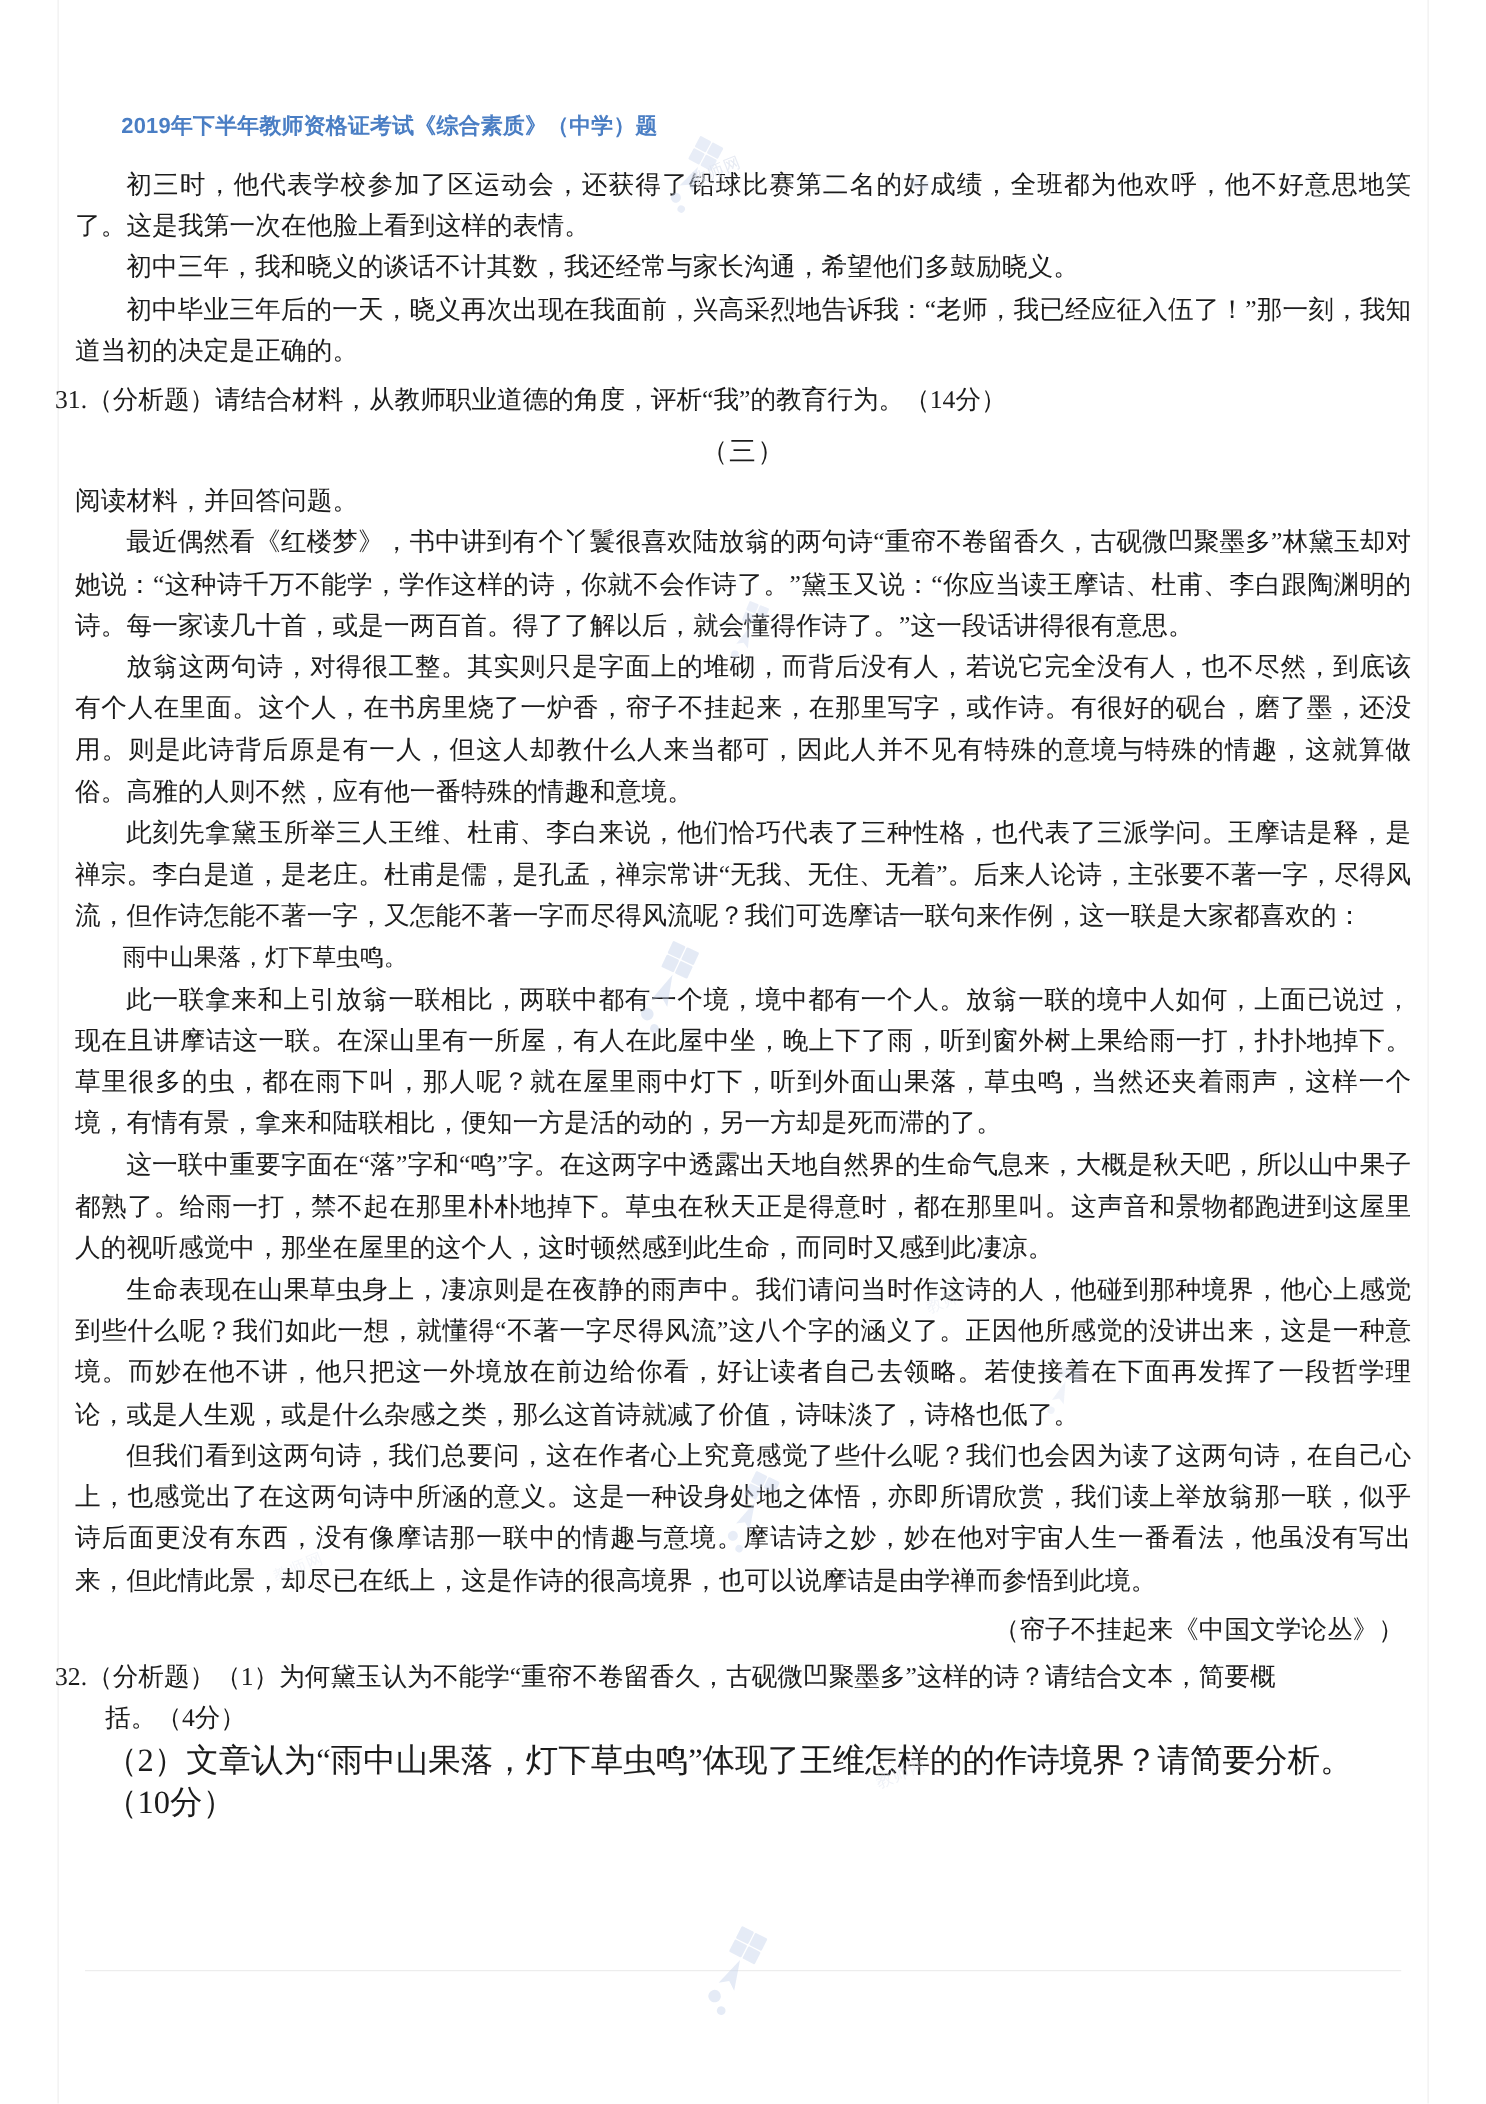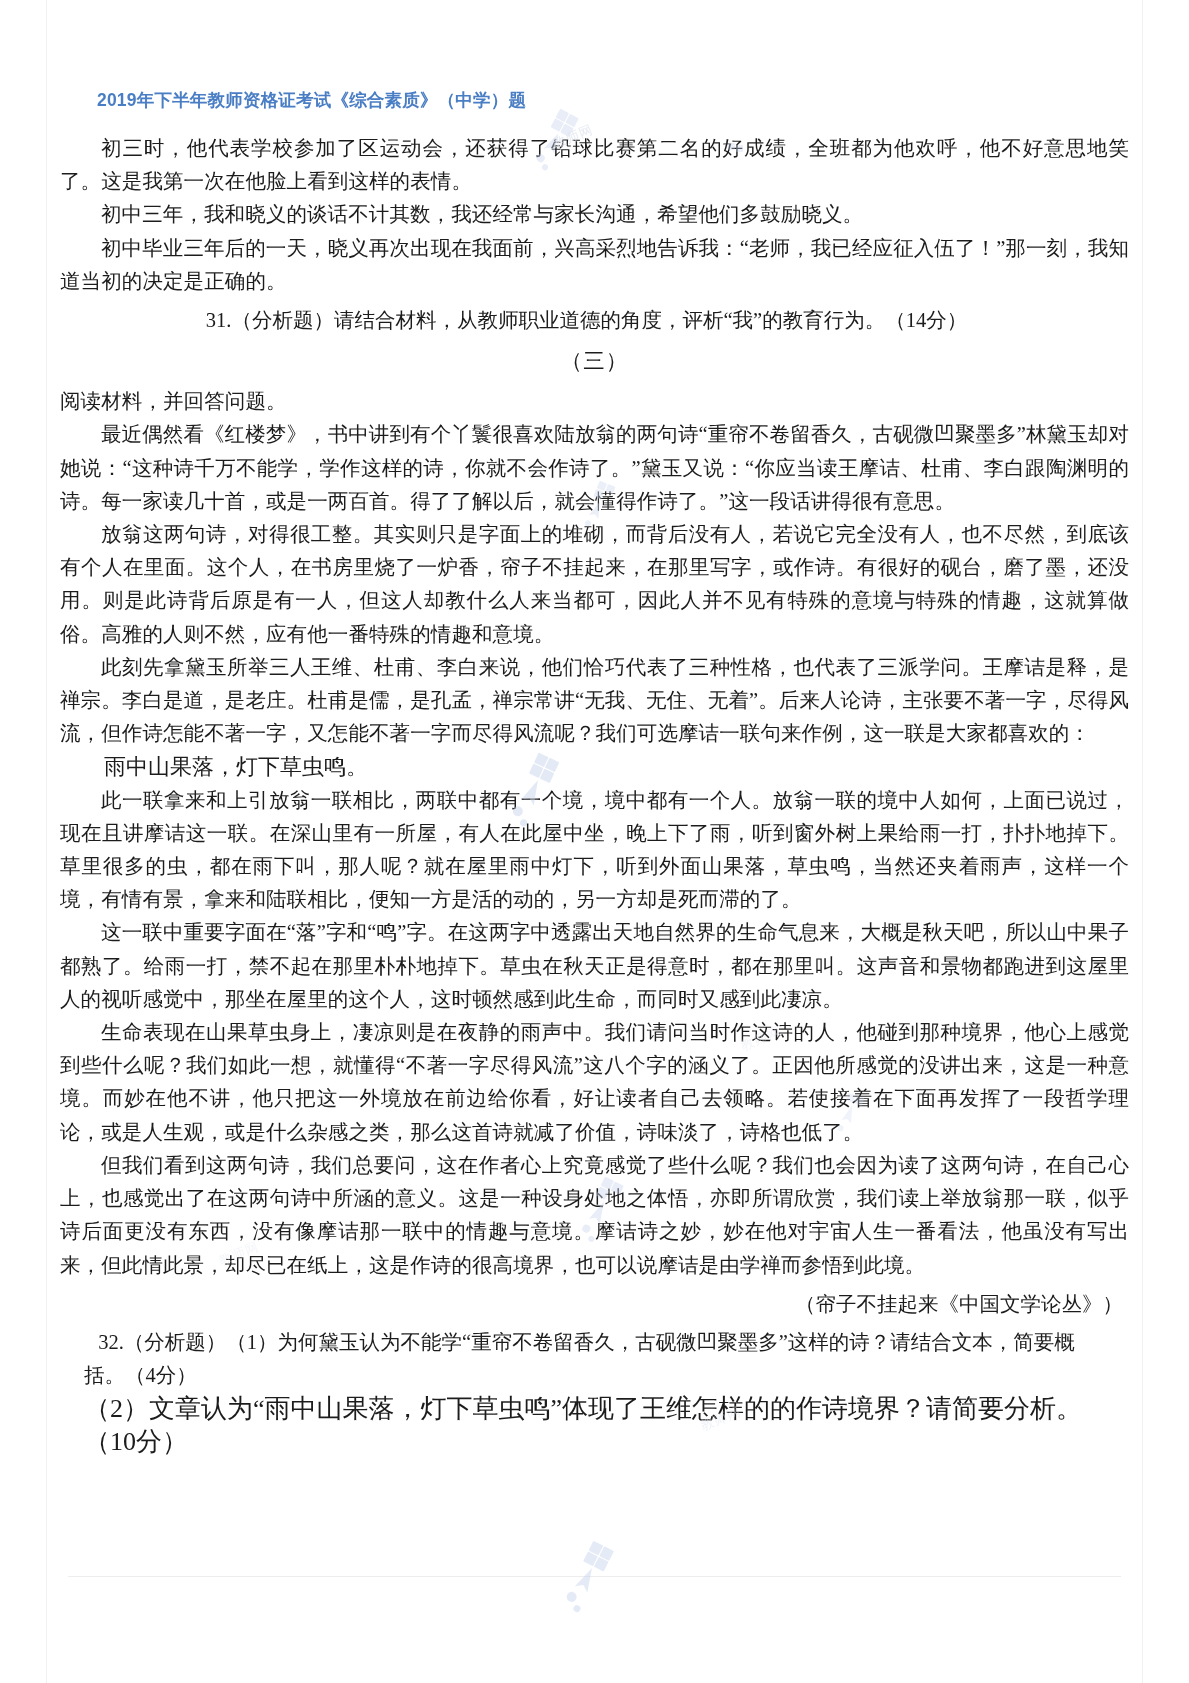--- a/index.html
+++ b/index.html
@@ -65,21 +65,20 @@
   }
 
   p.no-indent { text-indent: 0; }
   .q-number-block {
     margin: 0;
     font-size: 20.5px;
     line-height: 33.2px;
     text-indent: 0;
     padding-left: 0;
     margin-left: -16px;
-    text-align: center;
   }
   .q-sub {
     margin: 0;
     font-size: 26px;
     line-height: 33.2px;
     text-indent: 0;
     padding-left: 24px;
   }
   .q-cont {
     margin: 0;
@@ -102,21 +101,21 @@
     margin: 0;
     font-size: 20.5px;
     line-height: 44px;
     text-align: right;
     text-indent: 0;
     padding-right: 6px;
   }
 
   .poem-line {
     margin: 0;
-    font-size: 22px;
+    font-size: 19px;
     line-height: 33.2px;
     text-indent: 2em;
   }
 
   .spacer-sm { height: 6px; }
 
   
   .foot-rule {
     position: absolute;
     left: 68px;

